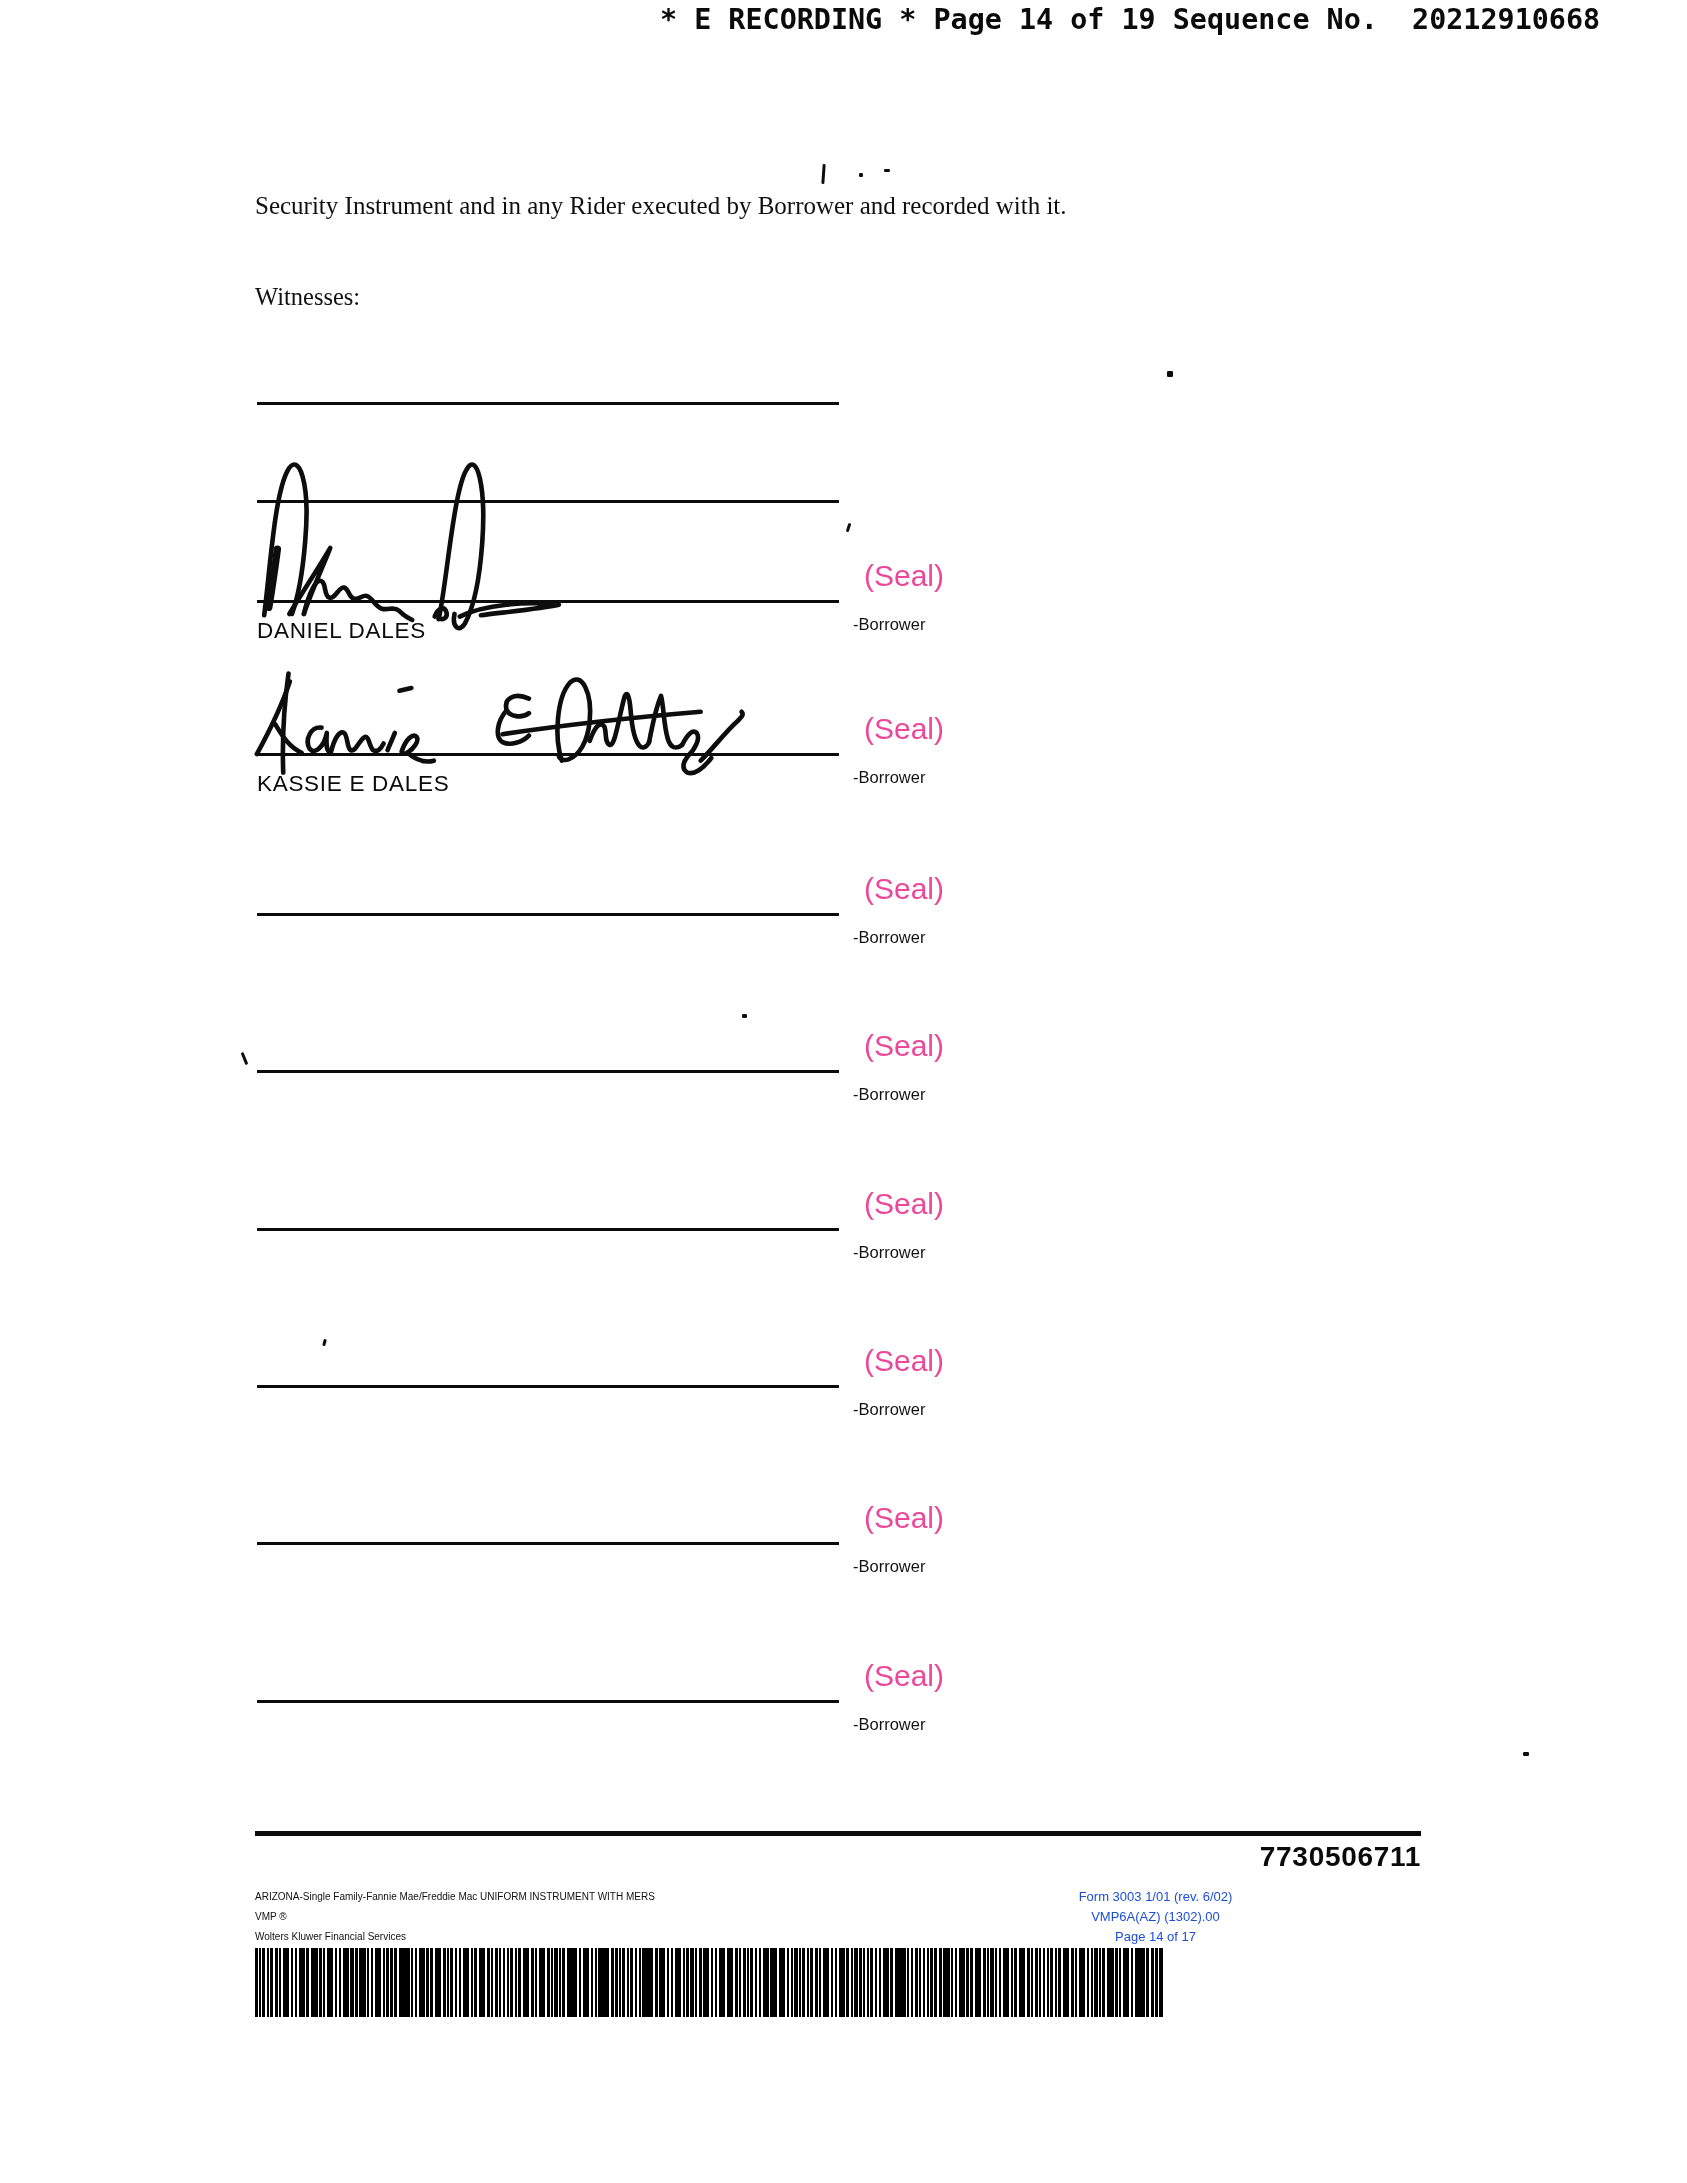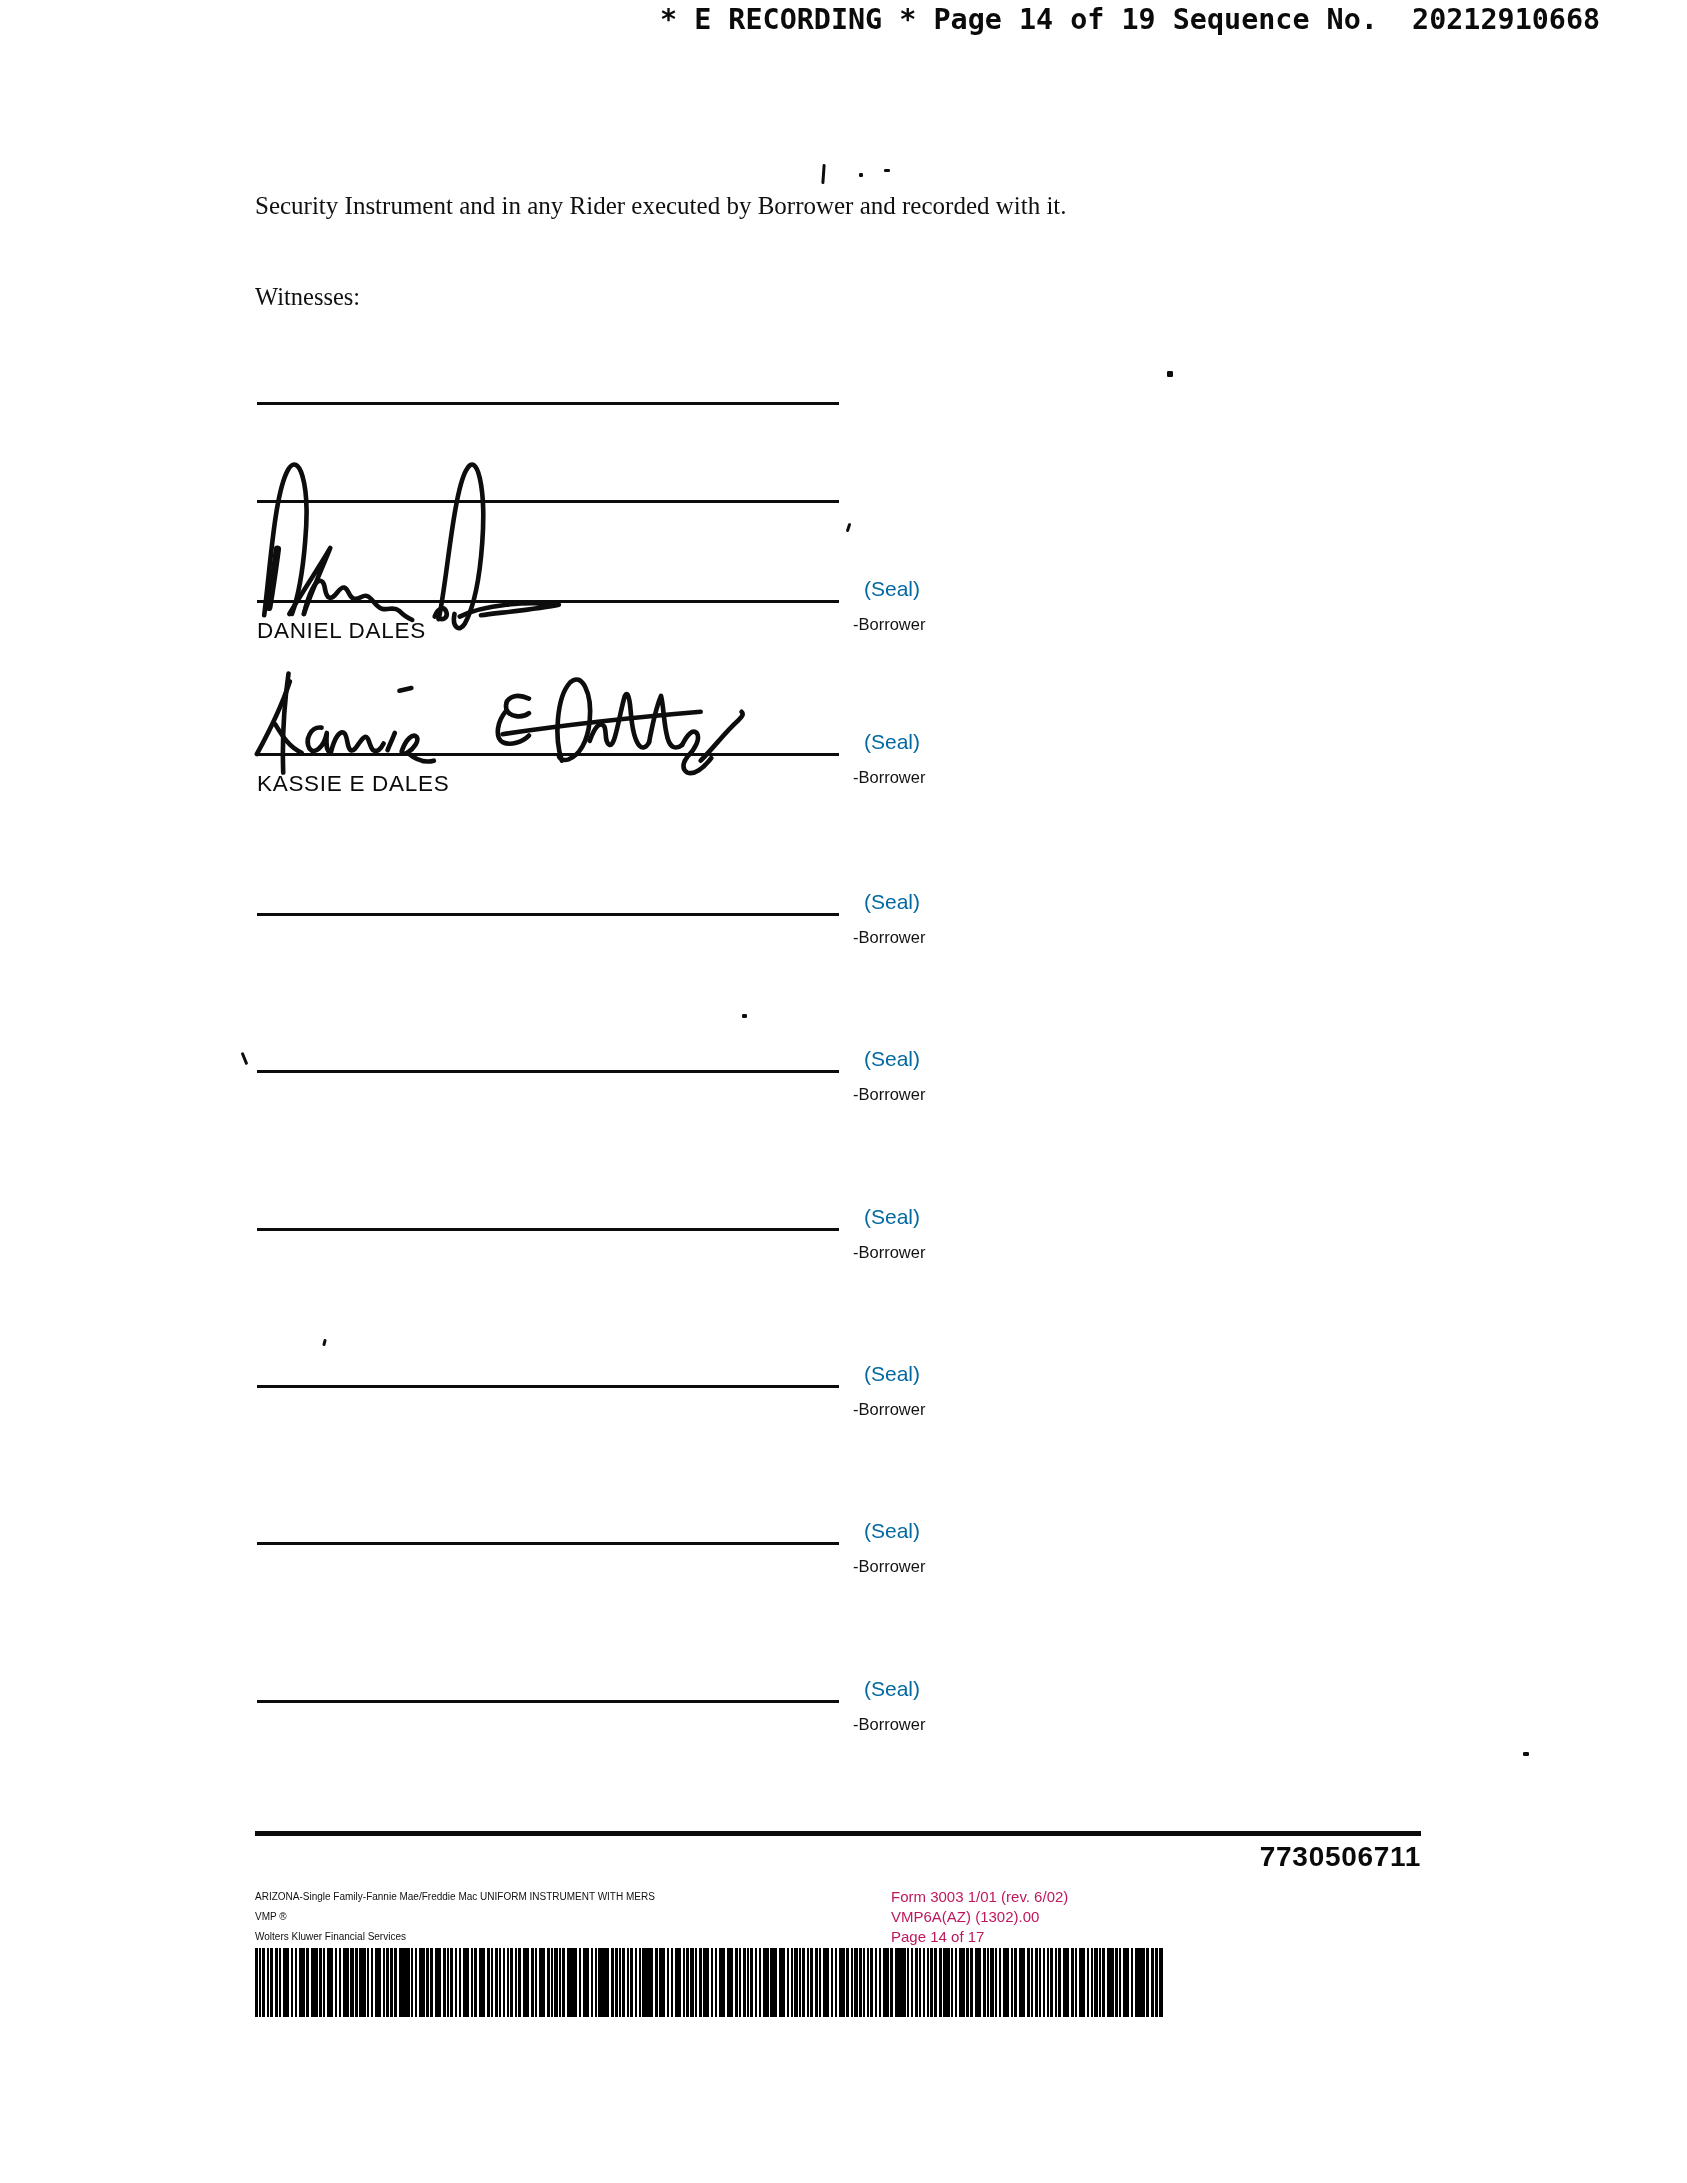--- a/index.html
+++ b/index.html
@@ -27,40 +27,40 @@
   .para .l2{display:block;line-height:37px;}
   .witnesses{
     position:absolute;left:255px;top:283px;
     font-family:"Liberation Serif",serif;font-size:24.5px;color:#101010;
   }
   
   .wline{position:absolute;left:257px;width:582px;height:2.6px;background:#0c0c0c;}
   
   .row{position:absolute;left:0;width:1687px;height:89px;}
   .row .sig-line{position:absolute;left:257px;top:38px;width:582px;height:2.6px;background:#0c0c0c;}
-  .row .seal{position:absolute;left:864px;top:14px;font-size:21px;line-height:25px;color:#0369a1;}
+  .row .seal{position:absolute;left:864px;top:1px;font-size:30px;line-height:25px;color:#ec4899;}
   .row .borrower{position:absolute;left:853px;top:53px;font-size:16.5px;line-height:18.5px;color:#131313;text-align:center;}
   .row .sig-name{position:absolute;left:257px;top:56px;font-size:22.5px;line-height:25px;font-weight:normal;letter-spacing:0.7px;color:#0b0b0b;}
   
   .sig-svg{position:absolute;}
   .sig-svg path{fill:none;stroke:#0d0d0d;stroke-width:7;stroke-linecap:round;stroke-linejoin:round;}
   
   .foot-rule{position:absolute;left:255px;top:1831px;width:1166px;height:4.6px;background:#0b0b0b;}
   .loan-number{
     position:absolute;left:1156px;top:1842px;width:265px;
     text-align:right;font-weight:bold;font-size:28px;line-height:30px;
     letter-spacing:0.7px;color:#0a0a0a;
   }
   .foot-left{
     position:absolute;left:255px;top:1887px;width:860px;
     font-size:10px;line-height:20px;color:#101010;
   }
   .foot-right{
     position:absolute;left:891px;top:1887px;width:529px;
-    text-align:left;font-size:15px;line-height:20px;color:#be185d;
+    text-align:center;font-size:13px;line-height:20px;color:#1d4ed8;
   }
   
   .barcode{
     position:absolute;left:255px;top:1948px;width:908px;height:69px;
     background-color:#fff;
     background-image:
       repeating-linear-gradient(90deg,#000 0 2px,transparent 2px 4px),
       repeating-linear-gradient(90deg,#000 0 1.3px,transparent 1.3px 7.3px),
       repeating-linear-gradient(90deg,#000 0 3.3px,transparent 3.3px 15px),
       repeating-linear-gradient(90deg,#000 0 1.3px,transparent 1.3px 24.5px);

